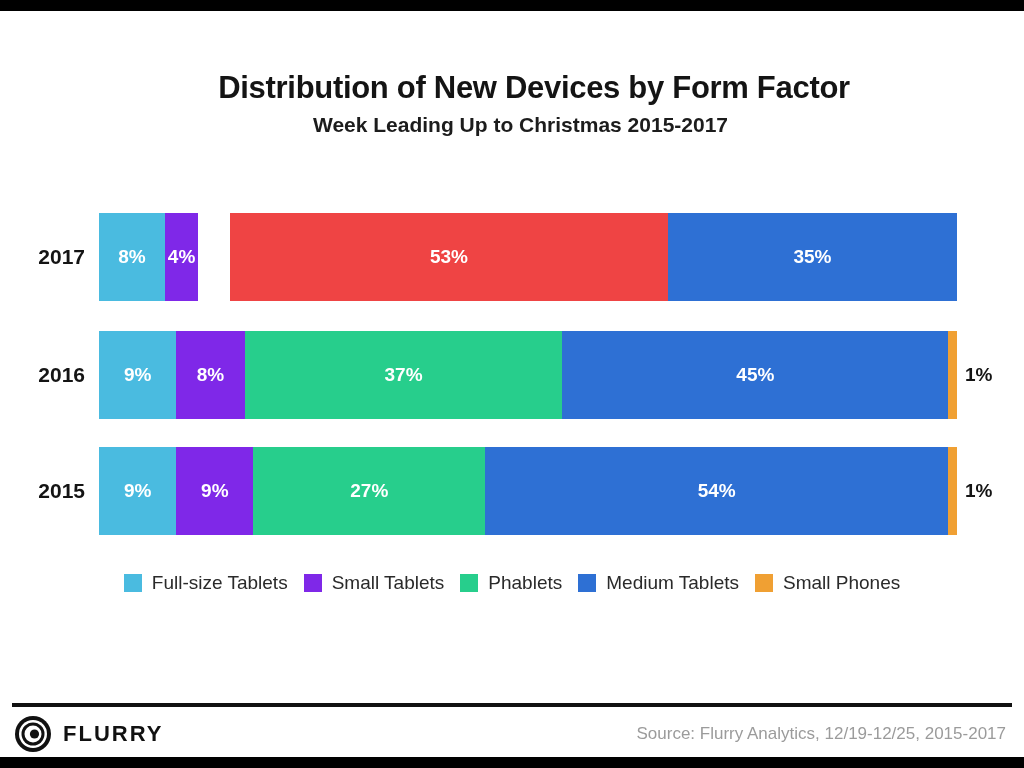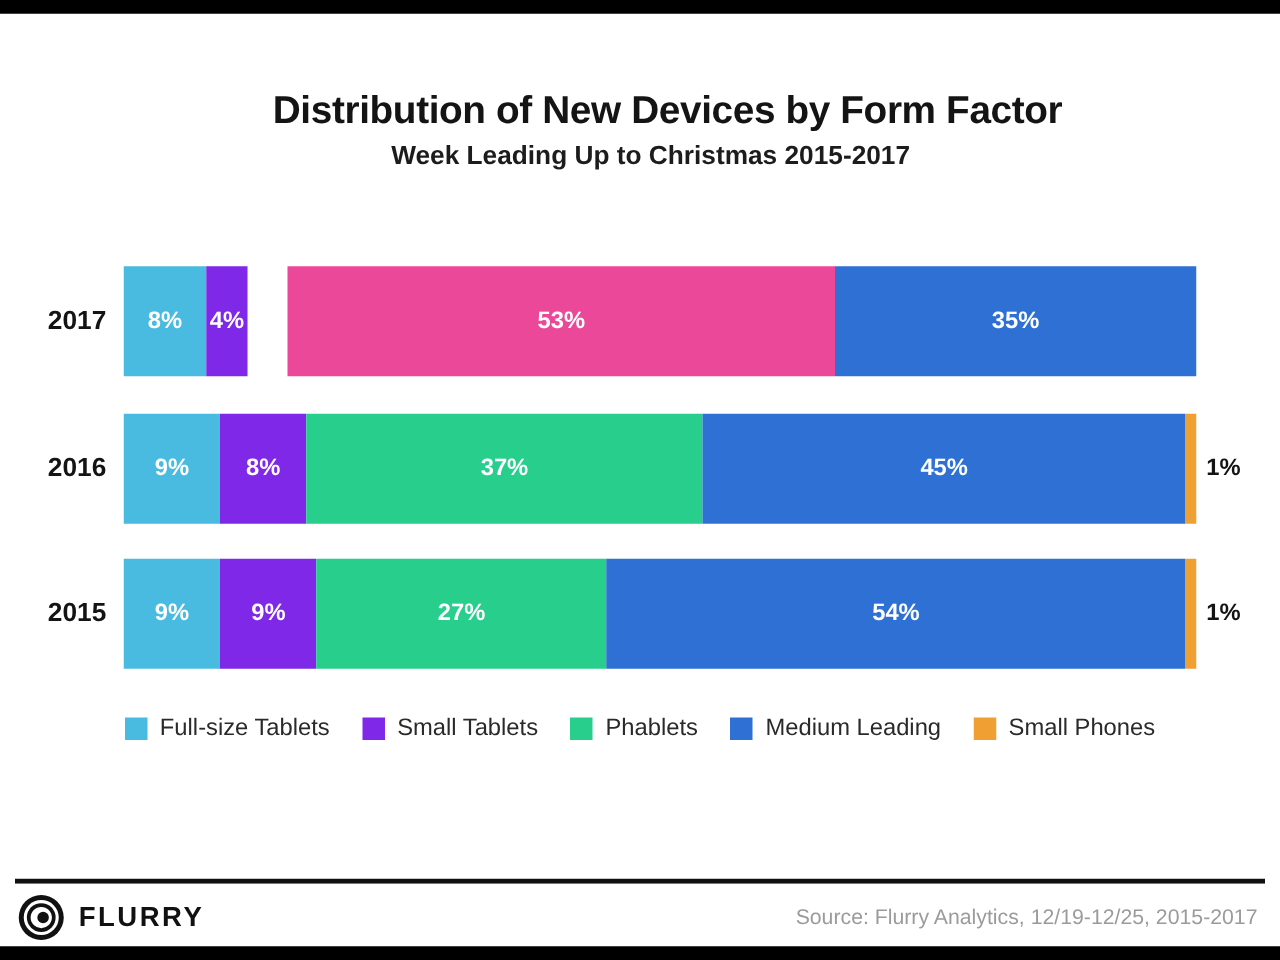--- a/index.html
+++ b/index.html
@@ -118,21 +118,21 @@
   
   .legend {
     position: absolute;
     left: 0;
     top: 572px;
     width: 1024px;
     display: flex;
     flex-direction: row;
     align-items: center;
     justify-content: center;
-    gap: 26px;
+    gap: 16px;
   }
   .legend-item {
     display: flex;
     flex-direction: row;
     align-items: center;
     gap: 10px;
   }
   .legend-swatch {
     width: 18px;
     height: 18px;
@@ -205,21 +205,21 @@
   <div class="plot" id="plot-area">
       <div class="row" style="top: 213px;">
         <div class="row-label">2017</div>
         <div class="bar" style="left: 99px; width: 858px; height: 88px;">
           <div class="seg" style="width: 68.64px; background: rgb(74, 187, 224);">
             <span>8%</span>
           </div>
           <div class="seg" style="width: 34.32px; background: rgb(127, 40, 232);">
             <span>4%</span>
           </div>
-          <div class="seg" style="width: 454.74px; background: #ec4899; margin-left: 32px;">
+          <div class="seg" style="width: 454.74px; background: #ef4444; margin-left: 32px;">
             <span>53%</span>
           </div>
           <div class="seg" style="width: 300.3px; background: rgb(46, 112, 212);">
             <span>35%</span>
           </div>
         </div>
       </div>
       <div class="row" style="top: 331px;">
         <div class="row-label">2016</div>
         <div class="bar" style="left: 99px; width: 858px; height: 88px;">
@@ -268,21 +268,21 @@
       <div class="legend-item">
         <span class="legend-swatch" style="background: rgb(127, 40, 232);"></span>
         <span class="legend-label">Small Tablets</span>
       </div>
       <div class="legend-item">
         <span class="legend-swatch" style="background: rgb(39, 206, 140);"></span>
         <span class="legend-label">Phablets</span>
       </div>
       <div class="legend-item">
         <span class="legend-swatch" style="background: rgb(46, 112, 212);"></span>
-        <span class="legend-label">Medium Leading</span>
+        <span class="legend-label">Medium Tablets</span>
       </div>
       <div class="legend-item">
         <span class="legend-swatch" style="background: rgb(240, 160, 51);"></span>
         <span class="legend-label">Small Phones</span>
       </div>
     </div>
 
   <div class="footer-rule"></div>
   <div class="footer">
     <div class="brand">

